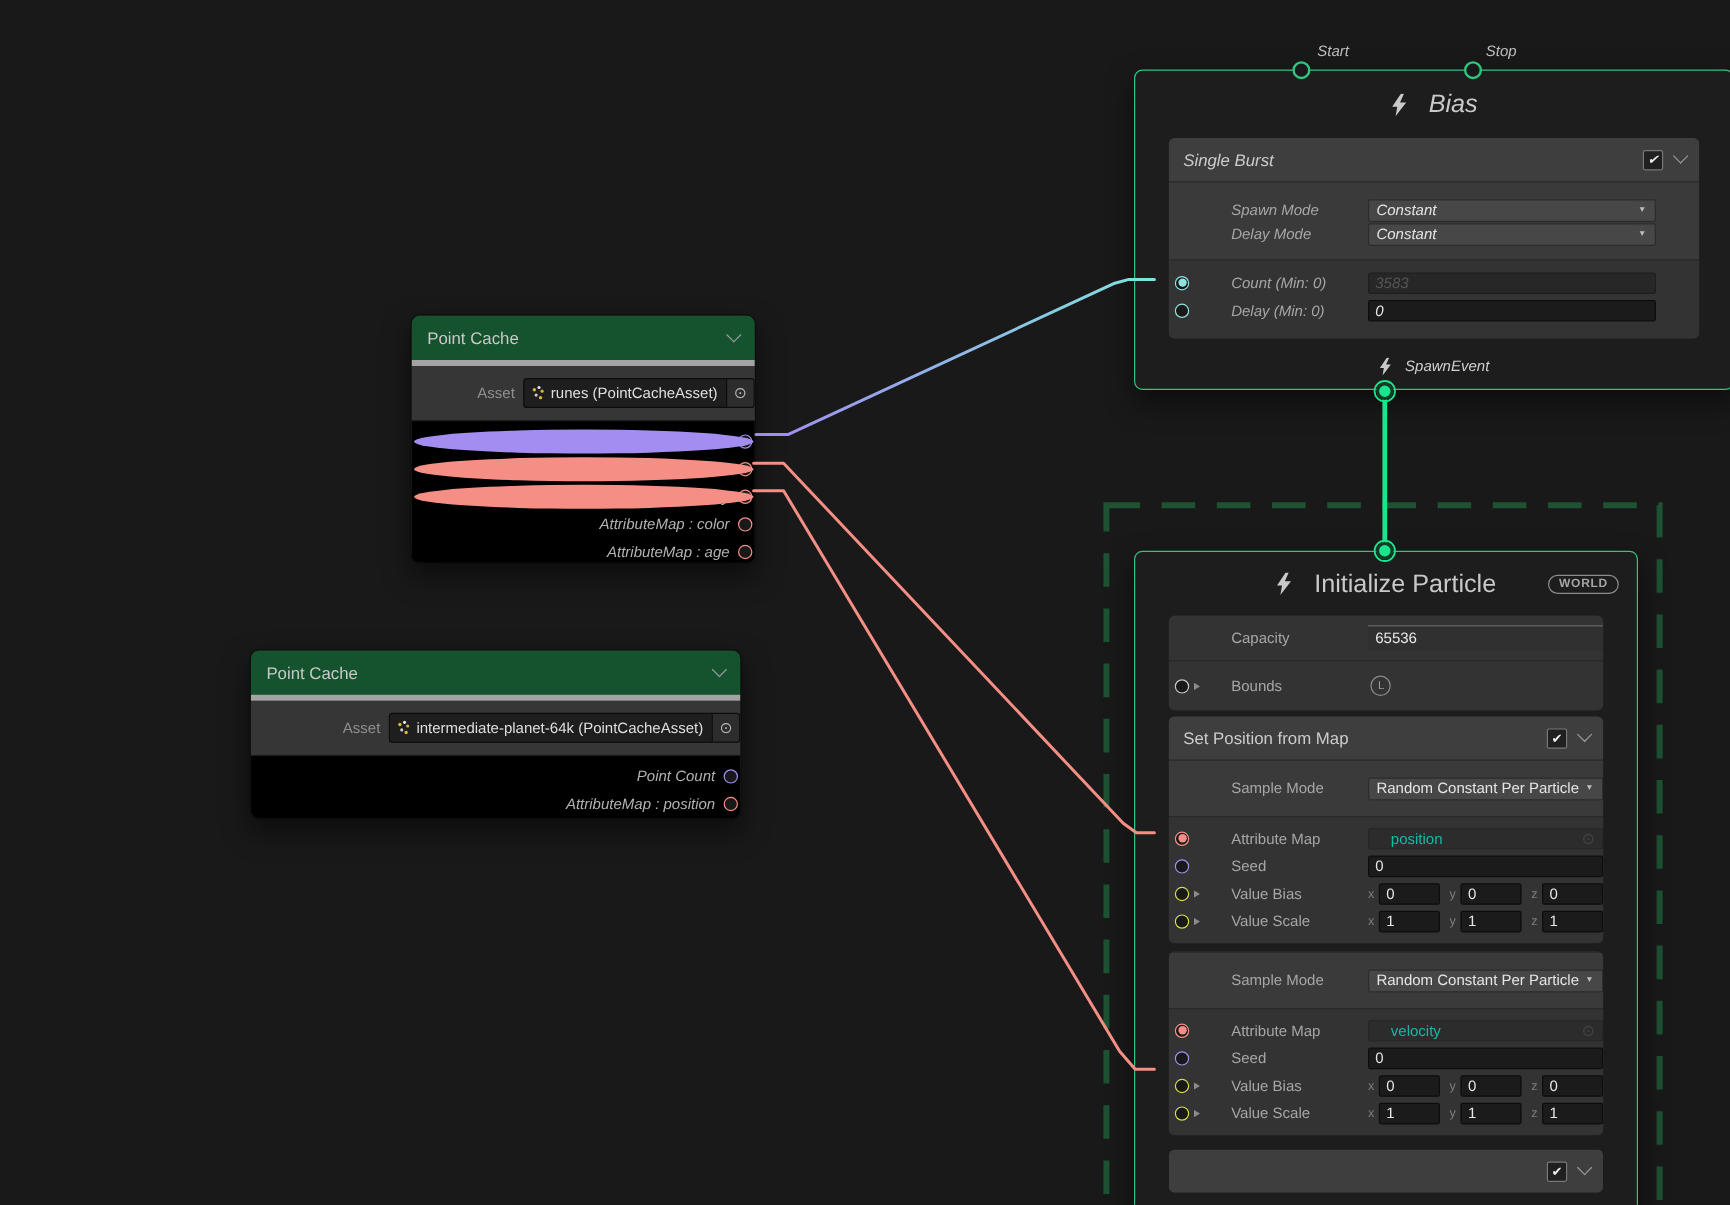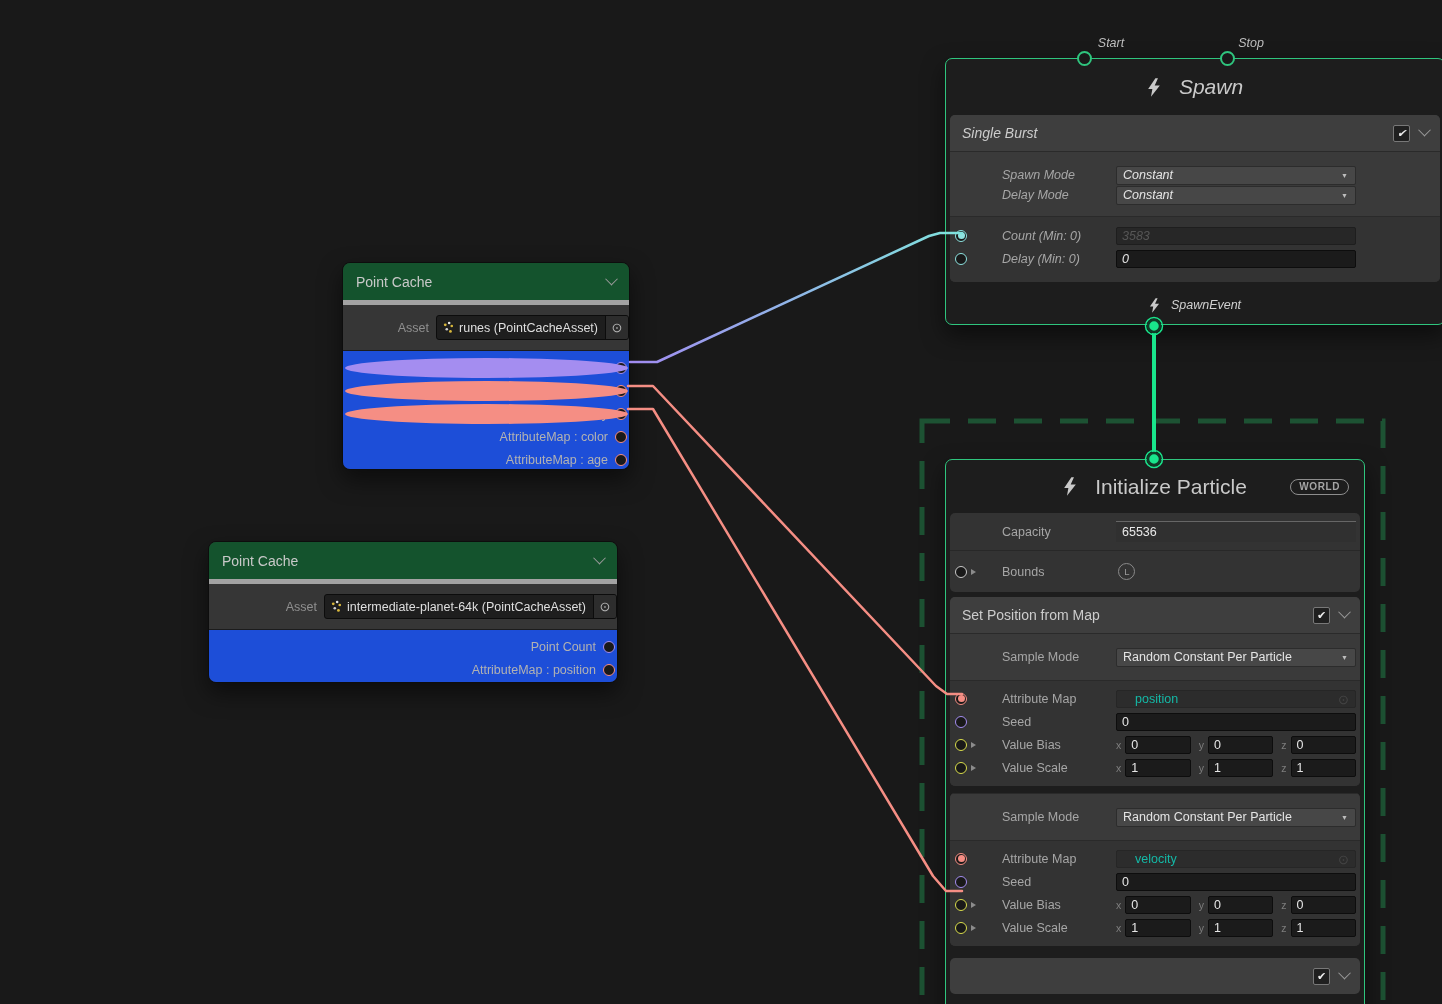--- a/index.html
+++ b/index.html
@@ -36,21 +36,21 @@
   .flow-port{
     position:absolute;top:-8px;width:15px;height:15px;border-radius:50%;
     background:#191919;border:2px solid #2fc57e;box-sizing:border-box;z-index:20;
   }
   .flow-out{
     height:36px;display:flex;align-items:center;justify-content:center;gap:11px;
     font-size:12.5px;color:#cfcfcf;
   }
 
   
-  .blk{margin:0 4px 5px;border-radius:5px;overflow:hidden;background:#333;}
+  .blk{margin:0 28px 5px;border-radius:5px;overflow:hidden;background:#333;}
   .blk.mb7{margin-bottom:7px;} .blk.mb12{margin-bottom:12px;}
   .blk-head{
     height:36px;display:flex;align-items:center;
     padding:0 11px 0 12px;background:#3e3e3e;
   }
   .blk-title{font-size:14px;color:#cccccc;}
   .spacer{flex:1;}
   .chk{
     width:15px;height:15px;background:#202020;border:1px solid #787878;border-radius:2px;
     display:flex;align-items:center;justify-content:center;
@@ -147,21 +147,21 @@
   }
   .asset-txt{
     font-size:12.5px;color:#dfdfdf;padding:0 7px 0 5px;display:flex;align-items:center;gap:4px;
     white-space:nowrap;
   }
   .picker{
     width:22px;align-self:stretch;border-left:1px solid #0c0c0c;background:#2d2d2d;
     display:flex;align-items:center;justify-content:center;color:#b5b5b5;font-size:13px;
   }
   .picker::after{content:"⊙";}
-  .pc-outputs{background:#1d4ed8;padding:5px 0;}
+  .pc-outputs{background:#000000;padding:5px 0;font-style:italic;}
   .pcrow{
     height:23px;display:flex;align-items:center;justify-content:flex-end;
     padding-right:2px;gap:7px;position:relative;
   }
   .pclabel{font-size:12.5px;color:#b2b2b2;white-space:nowrap;}
   .pcrow .port{position:static;transform:none;flex:0 0 12px;}
 </style>
 </head>
 <body>
 
@@ -172,21 +172,21 @@
 <div class="ctx-node" style="left:945px;top:58px;width:500px;height:267px;font-style:italic;">
   <div class="flow-label" style="left:165px;">Start</div>
   <div class="flow-label" style="left:305px;">Stop</div>
   <div class="flow-port" style="left:131px;"></div>
   <div class="flow-port" style="left:274px;"></div>
 
   <div class="ctx-title" style="height:56px;">
     <svg class="bolt" width="14" height="19" viewBox="0 0 12 16">
       <path d="M7.2 0 L1 9.2 H4.6 L3.4 16 L11 6.2 H6.6 L9.4 0 Z"></path>
     </svg>
-    <span>Spawn</span>
+    <span>Bias</span>
   </div>
 
   <div class="blk">
     <div class="blk-head">
       <span class="blk-title">Single Burst</span>
       <span class="spacer"></span>
       <span class="chk"></span>
       <span class="chev"></span>
     </div>
     <div class="blk-sec settings">

